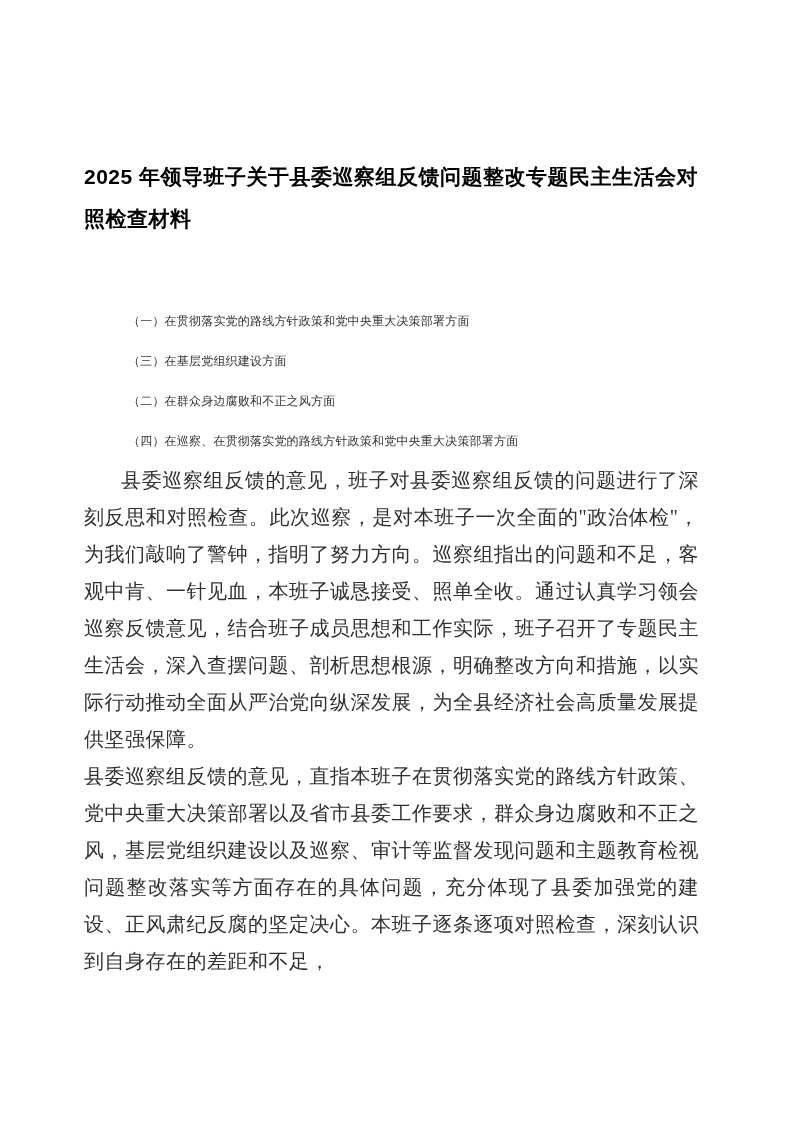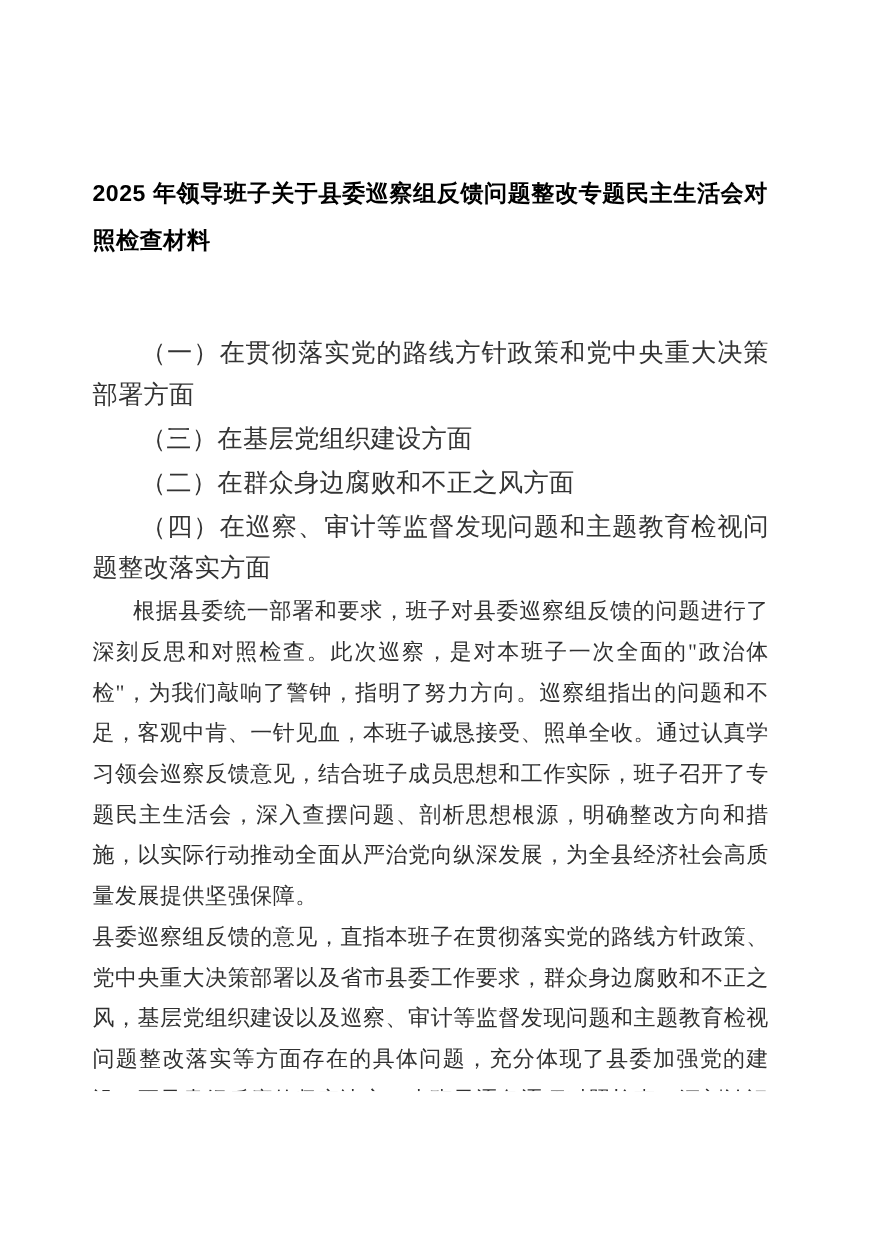--- a/index.html
+++ b/index.html
@@ -26,21 +26,21 @@
     line-height: 42px;
     letter-spacing: 0.5px;
     color: #000000;
     text-align: left;
   }
   .outline {
     margin-top: 62px;
   }
   .outline p {
     margin: 0 0 2px 0;
-    font-size: 23px;
+    font-size: 12px;
     line-height: 38px;
     text-indent: 44px;
     letter-spacing: 0.2px;
     text-align: justify;
     color: #333333;
   }
   .para {
     margin: 0;
     font-size: 20px;
     line-height: 37px;
@@ -79,24 +79,24 @@
 
 <div class="page">
   <div class="content">
 
     <h1 class="doc-title">2025 年领导班子关于县委巡察组反馈问题整改专题民主生活会对照检查材料</h1>
 
     <div class="outline">
       <p>（一）在贯彻落实党的路线方针政策和党中央重大决策部署方面</p>
       <p>（三）在基层党组织建设方面</p>
       <p>（二）在群众身边腐败和不正之风方面</p>
-      <p>（四）在巡察、审计等监督发现问题和主题教育检视问题整改落实方面</p>
+      <p>（四）在巡察、在贯彻落实党的路线方针政策和党中央重大决策部署方面</p>
     </div>
 
-    <p class="para first-indent">根据县委统一部署和要求，班子对县委巡察组反馈的问题进行了深刻反思和对照检查。此次巡察，是对本班子一次全面的"政治体检"，为我们敲响了警钟，指明了努力方向。巡察组指出的问题和不足，客观中肯、一针见血，本班子诚恳接受、照单全收。通过认真学习领会巡察反馈意见，结合班子成员思想和工作实际，班子召开了专题民主生活会，深入查摆问题、剖析思想根源，明确整改方向和措施，以实际行动推动全面从严治党向纵深发展，为全县经济社会高质量发展提供坚强保障。</p>
+    <p class="para first-indent">县委巡察组反馈的意见，班子对县委巡察组反馈的问题进行了深刻反思和对照检查。此次巡察，是对本班子一次全面的"政治体检"，为我们敲响了警钟，指明了努力方向。巡察组指出的问题和不足，客观中肯、一针见血，本班子诚恳接受、照单全收。通过认真学习领会巡察反馈意见，结合班子成员思想和工作实际，班子召开了专题民主生活会，深入查摆问题、剖析思想根源，明确整改方向和措施，以实际行动推动全面从严治党向纵深发展，为全县经济社会高质量发展提供坚强保障。</p>
 
 
     <p class="para">县委巡察组反馈的意见，直指本班子在贯彻落实党的路线方针政策、党中央重大决策部署以及省市县委工作要求，群众身边腐败和不正之风，基层党组织建设以及巡察、审计等监督发现问题和主题教育检视问题整改落实等方面存在的具体问题，充分体现了县委加强党的建设、正风肃纪反腐的坚定决心。本班子逐条逐项对照检查，深刻认识到自身存在的差距和不足，</p>
 
   </div>
 
   <div class="footer">
     <span class="dash">—</span>
     <span class="num">1</span>
     <span class="dash">—</span>

